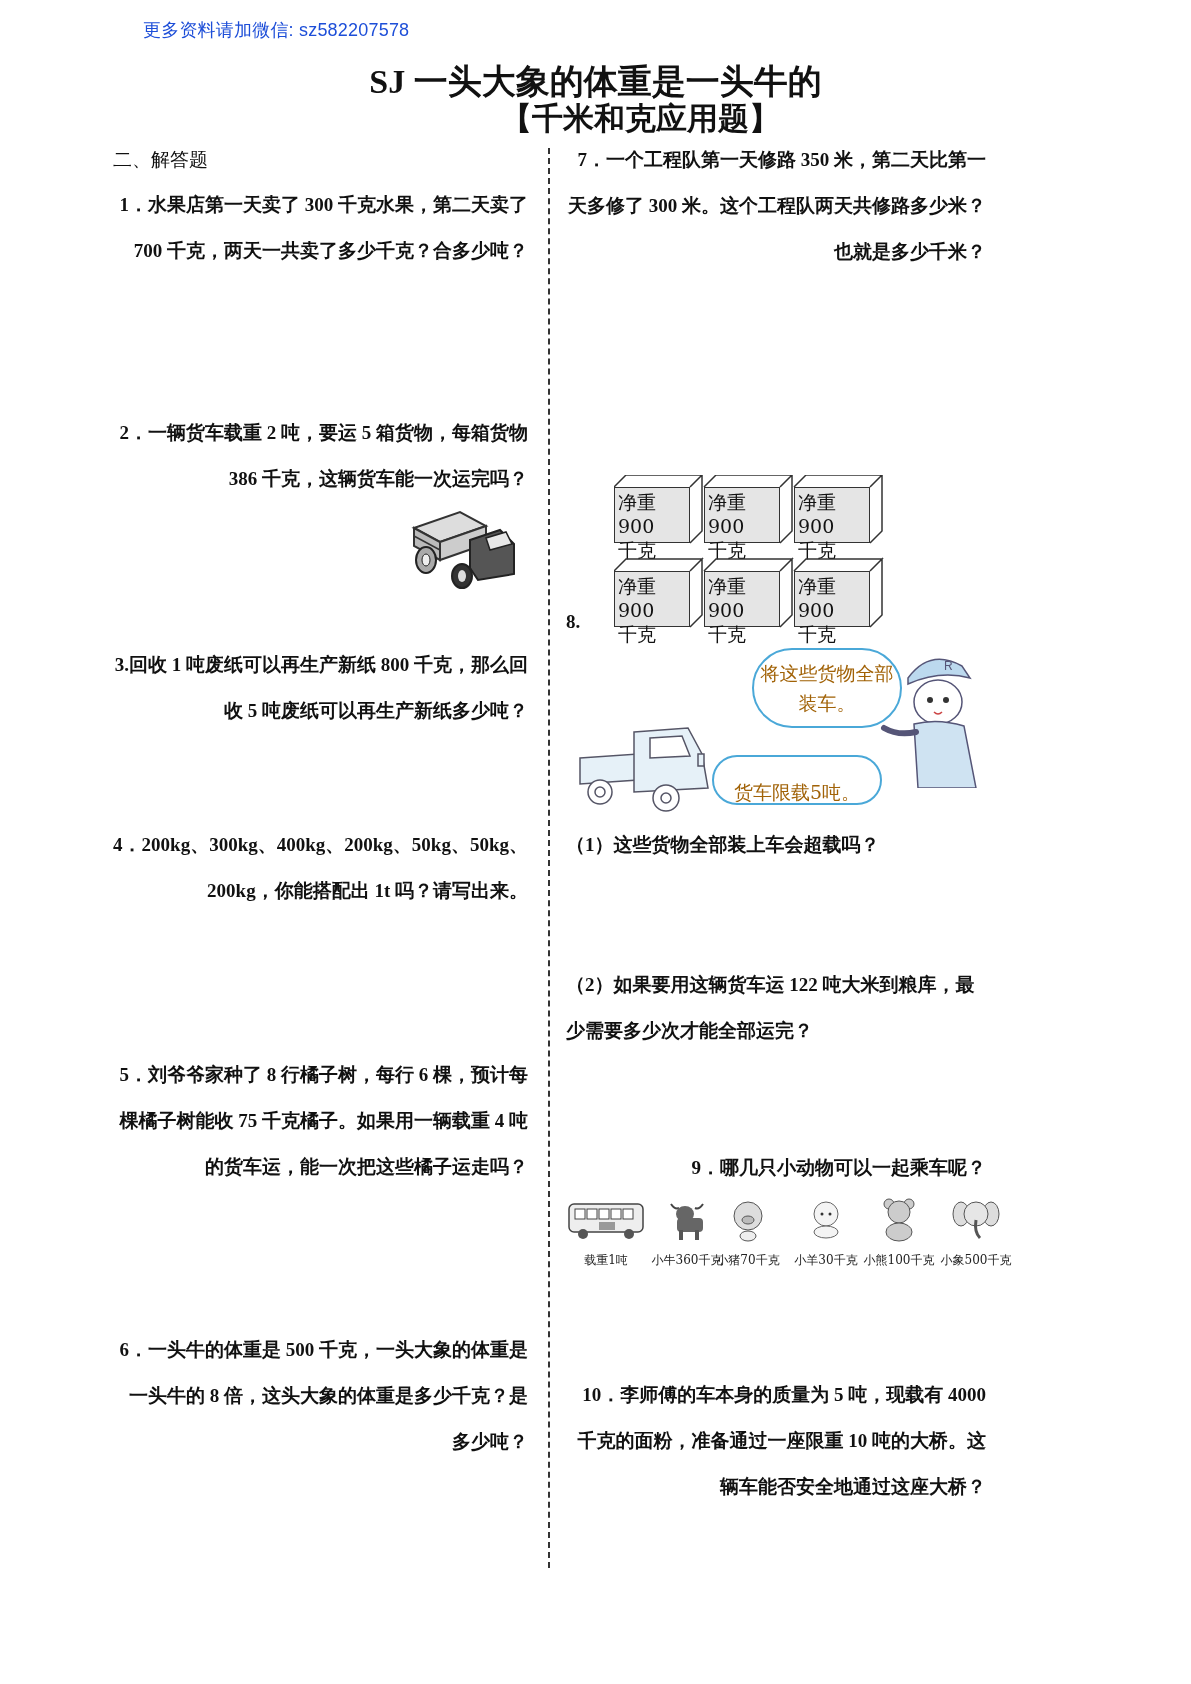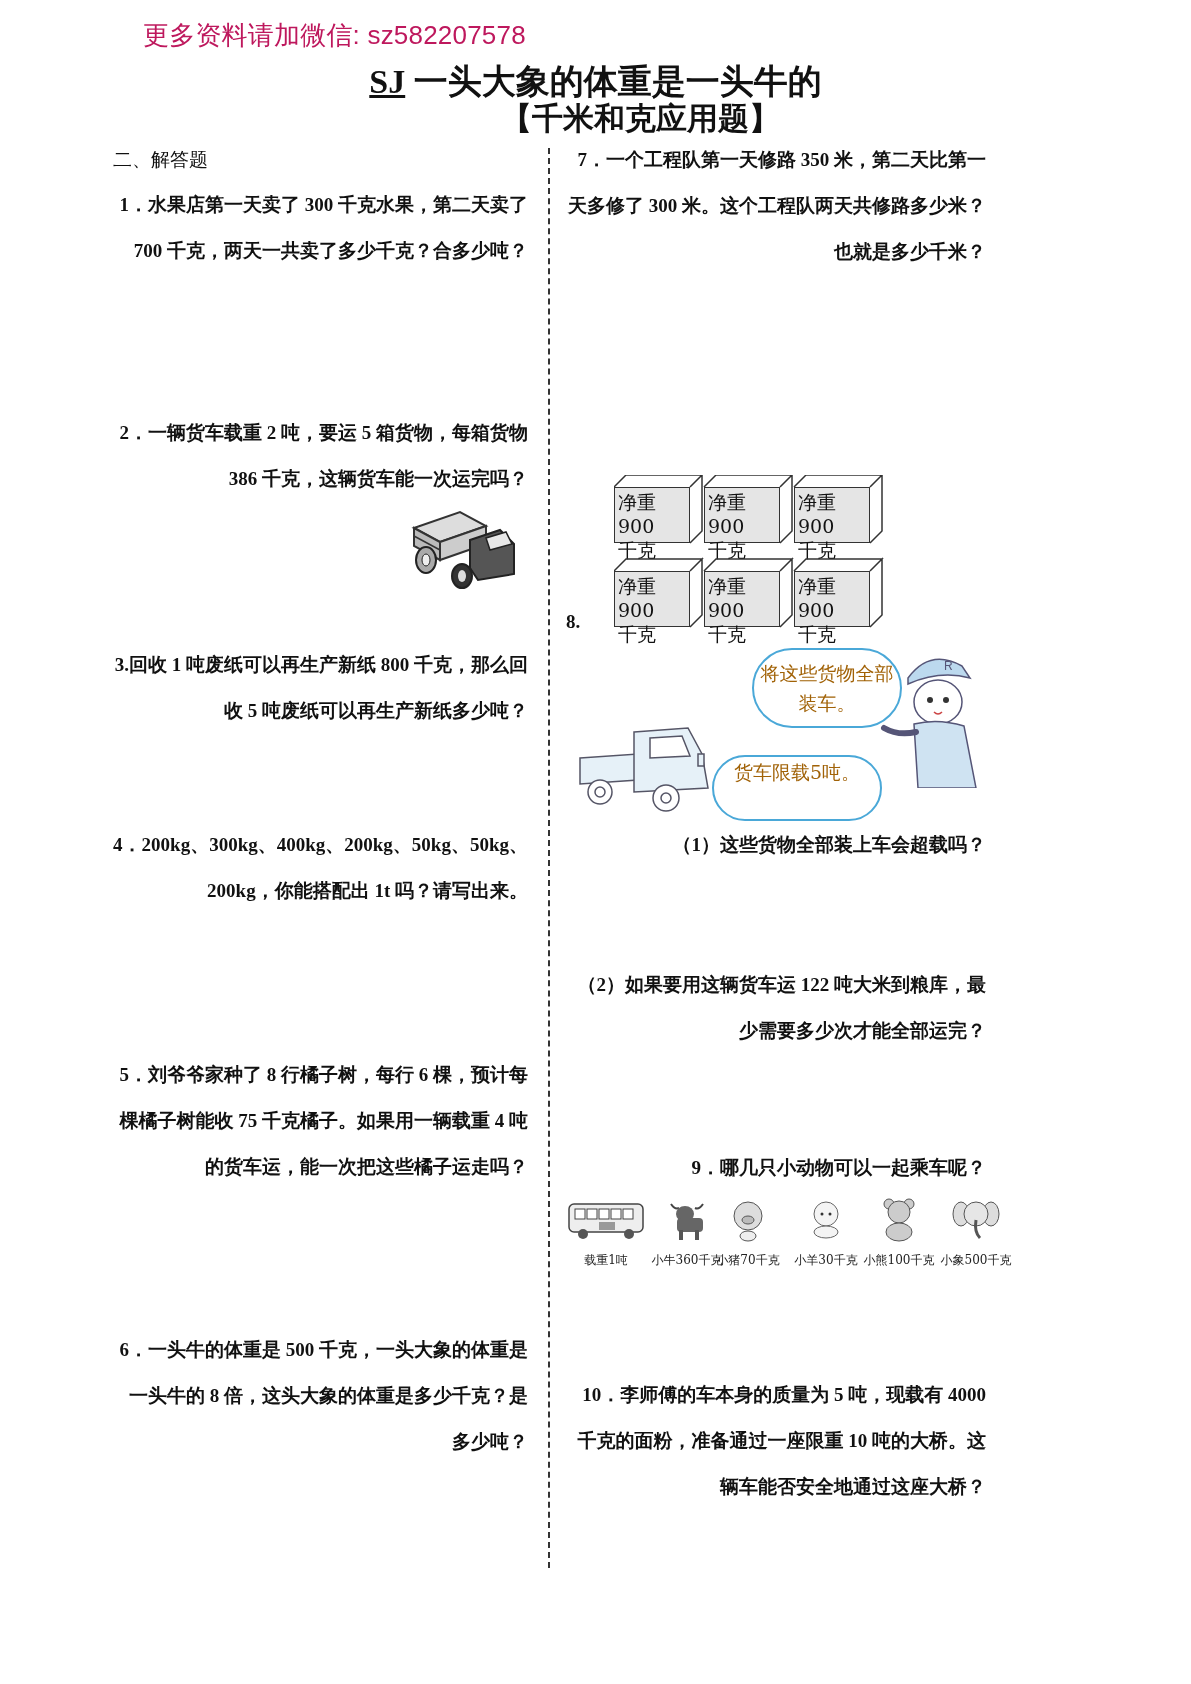--- a/index.html
+++ b/index.html
@@ -1,42 +1,42 @@
 <!DOCTYPE html>
 <html><head>
 <meta charset="utf-8">
 <style>
   html, body { margin:0; padding:0; background:#ffffff; }
   body { width:1191px; height:1684px; position:relative; overflow:hidden;
          font-family:"Liberation Serif","DejaVu Serif",serif; color:#111; }
   .abs { position:absolute; }
   .watermark { left:143px; top:18px; font-family:"Liberation Sans","DejaVu Sans",sans-serif;
-               font-size:26px; color:#be185d; letter-spacing:0.2px; }
+               font-size:18px; color:#1d4ed8; letter-spacing:0.2px; }
   .title { left:0; width:100%; top:62px; text-align:center; font-size:34px; font-weight:bold; line-height:40px; }
-  .title .latin { font-family:"Liberation Serif",serif;text-decoration:underline; }
+  .title .latin { font-family:"Liberation Serif",serif; }
   .subtitle { left:0; width:100%; top:100px; text-align:center; font-size:31px; font-weight:bold; line-height:38px;margin-left:45px; }
   .divider { left:548px; top:148px; height:1420px; border-left:2px dashed #333; width:0; }
   .q { font-size:19px; font-weight:bold; line-height:46px; width:415px;text-align:right; }
   .q-left { left:113px; }
   .q-right { left:566px; width:420px; }
   .section-head { left:113px; top:142px; font-size:19px; font-weight:normal; line-height:36px; }
   
   .truck2 { left:408px; top:508px; width:112px; height:82px; }
   
   .boxes { left:614px; top:475px; width:270px; height:162px; }
   .box { position:absolute; width:76px; height:56px; border:1.5px solid #333; background:#e5e5e5;
          font-family:"DejaVu Serif",serif; font-size:19px; font-weight:normal; line-height:24px; padding:2px 3px; box-sizing:border-box; }
   .q8-num { left:566px; top:604px; font-size:19px; font-weight:bold; line-height:36px; }
   .bubble { position:absolute; border:2px solid #4aa8d8; border-radius:44px; background:#fff;
             font-family:"DejaVu Serif",serif; font-size:19px; line-height:30px; color:#a16207; text-align:center; }
   .bubble1 { left:752px; top:648px; width:150px; height:80px; padding-top:8px; box-sizing:border-box; }
-  .bubble2 { left:712px; top:755px; width:170px; height:66px; padding-top:0; box-sizing:border-box; }
+  .bubble2 { left:712px; top:755px; width:170px; height:50px; padding-top:20px; box-sizing:border-box; }
   .truck8 { left:578px; top:718px; width:150px; height:100px; }
   .girl { left:880px; top:648px; width:100px; height:140px; }
-  .sub-q { font-size:19px; font-weight:bold; line-height:46px; left:566px; width:420px;text-align:right; }
+  .sub-q { font-size:19px; font-weight:bold; line-height:46px; left:566px; width:420px; }
   .animals { left:566px; top:1198px; width:460px; height:84px; }
   .animal { position:absolute; top:0; text-align:center; }
   .animal .pic { margin:0 auto; }
   .animal .lbl { font-family:"DejaVu Serif",serif; font-size:12px; color:#222; margin-top:6px; white-space:nowrap; }
 </style>
 </head>
 <body>
 
 <div class="abs watermark">更多资料请加微信: sz582207578</div>
 

